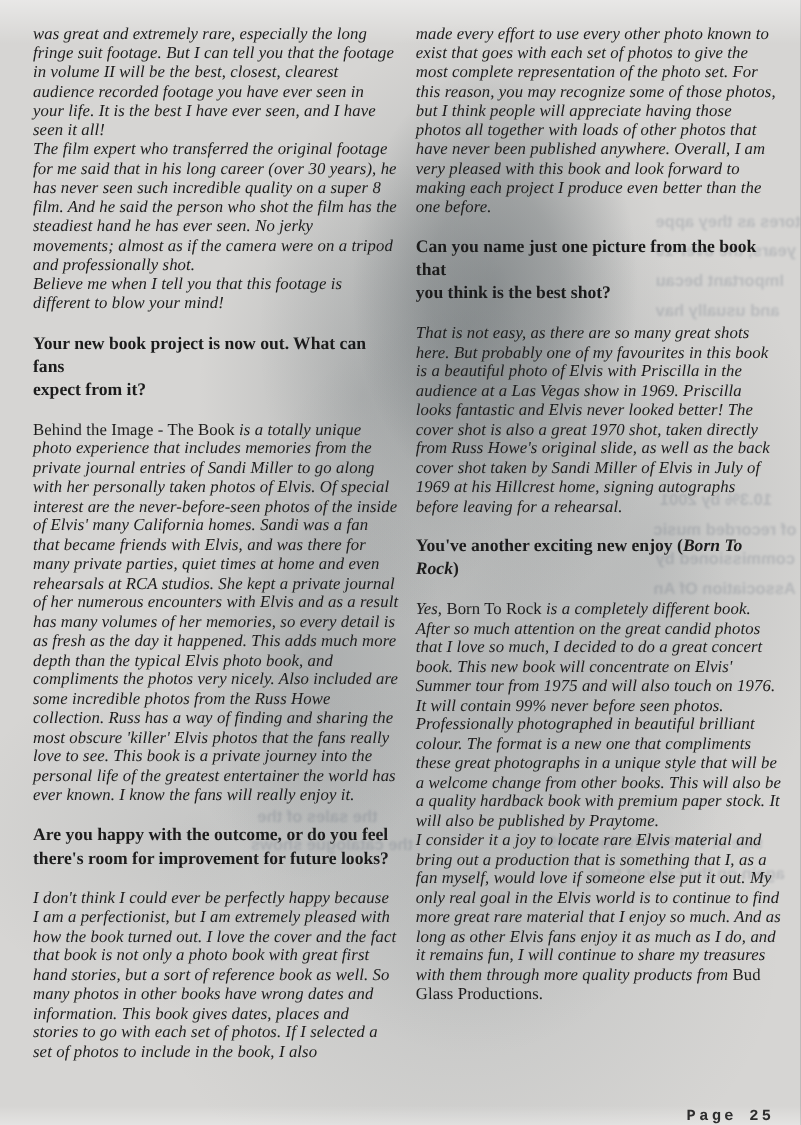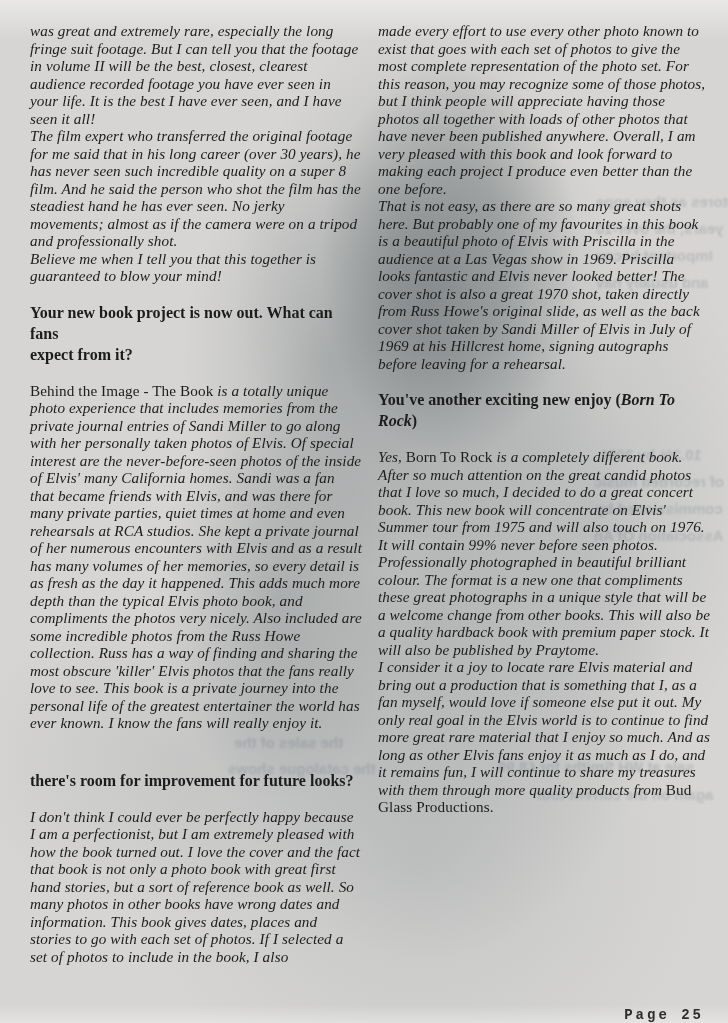--- a/index.html
+++ b/index.html
@@ -82,27 +82,28 @@
       <div class="ghost" style="left: 596px; top: 500px;">commissioned by</div>
       <div class="ghost" style="left: 594px; top: 527px;">Association Of An</div>
       <div class="ghost" style="left: 498px; top: 758px;">sale at WH Smiths for £8.99</div>
       <div class="ghost" style="left: 536px; top: 786px;">again on the current tour</div>
       <div class="ghost" style="left: 234px; top: 734px;">the sales of the</div>
       <div class="ghost" style="left: 228px; top: 760px;">the catalogue shows</div>
     </div>
   <div class="col col-left" id="col-left">
       <div class="para"><span class="run-italic">was great and extremely rare, especially the long fringe suit footage.  But I can tell you that the footage in volume II will be the best, closest, clearest audience recorded footage you have ever seen in your life.  It is the best I have ever seen, and I have seen it all!</span></div>
       <div class="para"><span class="run-italic">The film expert who transferred the original footage for me said that in his long career (over 30 years), he has never seen such incredible quality on a super 8 film.  And he said the person who shot the film has the steadiest hand he has ever seen.  No jerky movements; almost as if the camera were on a tripod and professionally shot.</span></div>
-      <div class="para"><span class="run-italic">Believe me when I tell you that this together is guaranteed to blow your mind!</span></div>
+      <div class="para"><span class="run-italic">Believe me when I tell you that this footage is different to blow your mind!</span></div>
       <div class="heading"><span class="run-bold">Your new book project is now out.  What can fans</span><br><span class="run-bold">expect from it?</span></div>
       <div class="para"><span class="run-roman">Behind the Image - The Book</span><span class="run-italic"> is a totally unique photo experience that includes memories from the private journal entries of Sandi Miller to go along with her personally taken photos of Elvis.  Of special interest are the never-before-seen photos of the inside of Elvis' many California homes.  Sandi was a fan that became friends with Elvis, and was there for many private parties, quiet times at home and even rehearsals at RCA studios.   She kept a private journal of her numerous encounters with Elvis and as a result has many volumes of her memories, so every detail is as fresh as the day it happened.  This adds much more depth than the typical Elvis photo book, and compliments the photos very nicely.  Also included are some incredible photos from the Russ Howe collection.  Russ has a way of finding and sharing the most obscure 'killer' Elvis photos that the fans really love to see.  This book is a private journey into the personal life of the greatest entertainer the world has ever known.  I know the fans will really enjoy it.</span></div>
-      <div class="heading"><br><span class="run-bold">there's room for improvement for future looks?</span></div>
+      <div class="heading"><span class="run-bold">Are you happy with the outcome, or do you feel</span><br><span class="run-bold">there's room for improvement for future looks?</span></div>
       <div class="para"><span class="run-italic">I don't think I could ever be perfectly happy because I am a perfectionist, but I am extremely pleased with how the book turned out.  I love the cover and the fact that book is not only a photo book with great first hand stories, but a sort of reference book as well.  So many photos in other books have wrong dates and information.  This book gives dates, places and stories to go with each set of photos.  If I selected a set of photos to include in the book, I also</span></div>
     </div>
   <div class="col col-right" id="col-right">
       <div class="para"><span class="run-italic">made every effort to use every other photo known to exist that goes with each set of photos to give the most complete representation of the photo set.  For this reason, you may recognize some of those photos, but I think people will appreciate having those photos all together with loads of other photos that have never been published anywhere. Overall, I am very pleased with this book and look forward to making each project I produce even better than the one before.</span></div>
+      <div class="heading"><span class="run-bold">Can you name just one picture from the book that</span><br><span class="run-bold">you think is the best shot?</span></div>
       <div class="para"><span class="run-italic">That is not easy, as there are so many great shots here.  But probably one of my favourites in this book is a beautiful photo of Elvis with Priscilla in the audience at a Las Vegas show in 1969.  Priscilla looks fantastic and Elvis never looked better!  The cover shot is also a great 1970 shot, taken directly from Russ Howe's original slide, as well as the back cover shot taken by Sandi Miller of Elvis in  July of 1969 at his Hillcrest home, signing autographs before leaving for a rehearsal.</span></div>
       <div class="heading"><span class="run-bold">You've another exciting new enjoy (</span><span class="run-bold-italic">Born To Rock</span><span class="run-bold">)</span><br></div>
       <div class="para"><span class="run-italic">Yes, </span><span class="run-roman">Born To Rock</span><span class="run-italic"> is a completely different book. After so much attention on the great candid photos that I love so much, I decided to do a great concert book.  This new book will concentrate on Elvis' Summer tour from 1975 and will also touch on 1976. It will contain 99% never before seen photos. Professionally photographed in beautiful brilliant colour.  The format is a new one that compliments these great photographs in a unique style that will be a welcome change from other books.  This will also be a quality hardback book with premium paper stock. It will also be published by Praytome.</span></div>
       <div class="para"><span class="run-italic">I consider it a joy to locate rare Elvis material and bring out a production that is something that I, as a fan myself, would love if someone else put it out.  My only real goal in the Elvis world is to continue to find more great rare material that I enjoy so much. And as long as other Elvis fans enjoy it as much as I do, and it remains fun, I will continue to share my treasures with them through more quality products from </span><span class="run-roman">Bud Glass Productions.</span></div>
     </div>
   <div class="page-number">Page 25</div>
 </div>
 
 </body></html>

